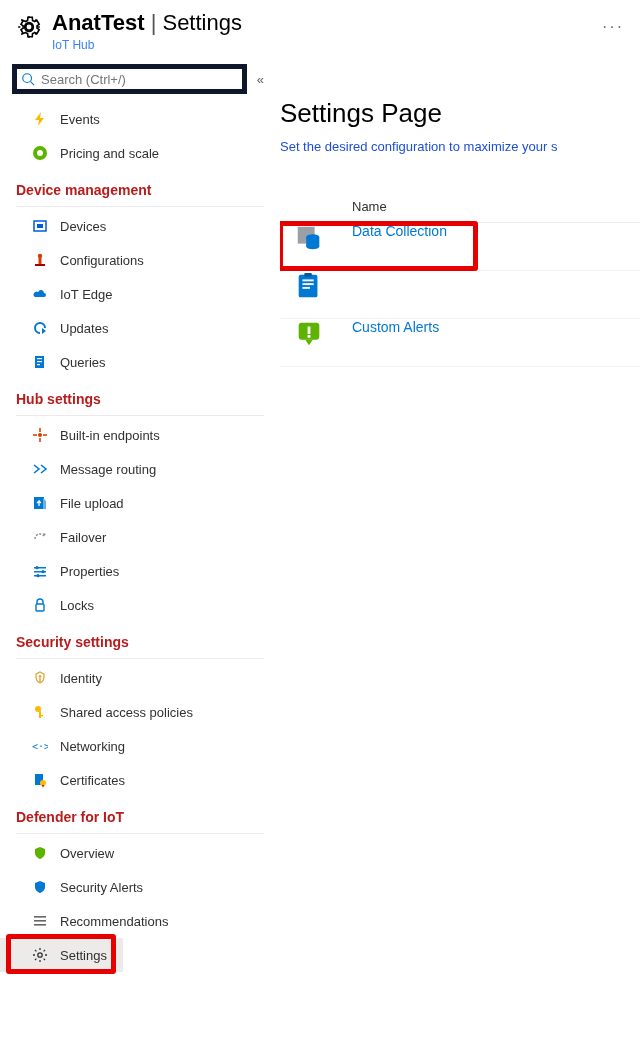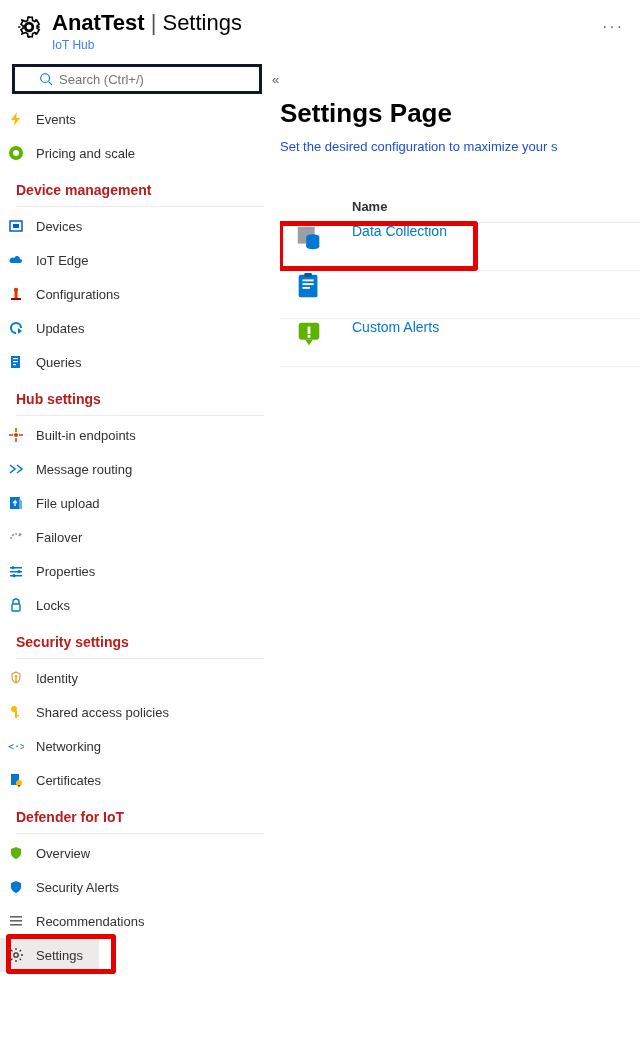--- a/index.html
+++ b/index.html
@@ -31,51 +31,51 @@
   .sidebar {
     width: 280px;
     border-right: none;
     position: relative;
     display:flex; flex-direction:column;
   }
   .search-wrap { padding: 6px 12px 8px 12px; display:flex; align-items:center; gap:6px;}
   .search {
     flex:1;
     display:flex; align-items:center;
-    border: 3px solid #0f172a;
+    border: 5px solid #0f172a;
     height: 30px;
-    padding: 0 24px;
+    padding: 0 4px;
     color:#605e5c;
     font-size:13px;
     background:#fff;
   }
   .search svg { width:14px; height:14px; margin-right:6px; flex-shrink:0;}
   .search input { border:none; outline:none; flex:1; font-size:13px; color:#323130; background:transparent;}
   .collapse-chevrons { color:#605e5c; font-size:13px; cursor:pointer; padding:4px;}
   .nav-scroll { flex:1; overflow-y:auto; position:relative;}
   .nav-scroll::-webkit-scrollbar { width: 8px; }
   .nav-scroll::-webkit-scrollbar-thumb { background:#c8c8c8; }
   .cat { padding: 12px 16px 4px 16px; font-weight:600; font-size:14px; color:#b91c1c;}
   .cat-hr { border:none; border-top:1px solid #edebe9; margin:4px 16px 2px 16px;}
   .item {
     display:flex; align-items:center;
-    padding: 6px 16px 6px 8px;
+    padding: 6px 16px 6px 32px;
     gap: 12px;
     font-size:13px;
     color:#323130;
     cursor:pointer;
     height:34px;
   }
   .item.selected { background:#edebe9;}
   .item .ic { width:16px; height:16px; flex-shrink:0; display:flex; align-items:center; justify-content:center;}
   .content { flex:1; padding: 40px 0 0 0; overflow:hidden;}
-  .content h1 { font-size:26px; font-weight:700; color:#000; padding:0 0 10px 0;}
+  .content h1 { font-size:26px; font-weight:400; color:#000; padding:0 0 10px 0;}
   .content .desc { font-size:13px; color:#1d4ed8; margin-bottom:37px;}
   .tbl-head { display:flex; align-items:center; padding:8px 0; border-bottom:1px solid #edebe9; font-size:13px; color:#323130;}
-  .tbl-head .name-col { margin-left:72px; font-weight:700;}
+  .tbl-head .name-col { margin-left:72px; font-weight:400;}
   .row { display:flex; align-items:flex-start; height:48px; border-bottom:1px solid #f3f2f1; cursor:pointer; position:relative;}
   .row .ric { width:30px; height:30px; margin-left:14px; flex-shrink:0;}
   .row .rlabel { margin-left:28px; color:#0078d4; font-size:14px;}
   .row-highlight {
     position:absolute; left:-2px; top:-2px; width:200px; height:50px;
     border:5px solid #e60000; border-radius:3px; pointer-events:none;
   }
   .settings-box {
     position:relative;
     display:flex; align-items:center;
@@ -146,34 +146,34 @@
             <svg viewBox="0 0 16 16" width="16" height="16">
               <rect x="2" y="3" width="12" height="10" fill="none" stroke="#015cda" stroke-width="1.5"></rect>
               <rect x="5" y="6" width="6" height="4" fill="#015cda"></rect>
             </svg>
           </span>
           <span>Devices</span>
         </div>
         <div class="item">
           <span class="ic">
             <svg viewBox="0 0 16 16" width="16" height="16">
-              <path d="M12 7a3 3 0 00-5.8-1A2.5 2.5 0 003 11h9a2 2 0 000-4z" fill="#0078d4"></path>
-            </svg>
-          </span>
-          <span>IoT Edge</span>
-        </div>
-        <div class="item">
-          <span class="ic">
-            <svg viewBox="0 0 16 16" width="16" height="16">
               <circle cx="8" cy="4" r="2.2" fill="#d83b01"></circle>
               <rect x="6.5" y="6" width="3" height="8" fill="#d83b01"></rect>
               <rect x="3" y="12" width="10" height="2" fill="#a80000"></rect>
             </svg>
           </span>
           <span>Configurations</span>
+        </div>
+        <div class="item">
+          <span class="ic">
+            <svg viewBox="0 0 16 16" width="16" height="16">
+              <path d="M12 7a3 3 0 00-5.8-1A2.5 2.5 0 003 11h9a2 2 0 000-4z" fill="#0078d4"></path>
+            </svg>
+          </span>
+          <span>IoT Edge</span>
         </div>
         <div class="item">
           <span class="ic">
             <svg viewBox="0 0 16 16" width="16" height="16">
               <path d="M8 2a6 6 0 016 6h-2a4 4 0 10-4 4v2A6 6 0 118 2z" fill="#0078d4"></path>
               <path d="M10 14l4-3-4-3z" fill="#0078d4"></path>
             </svg>
           </span>
           <span>Updates</span>
         </div>

